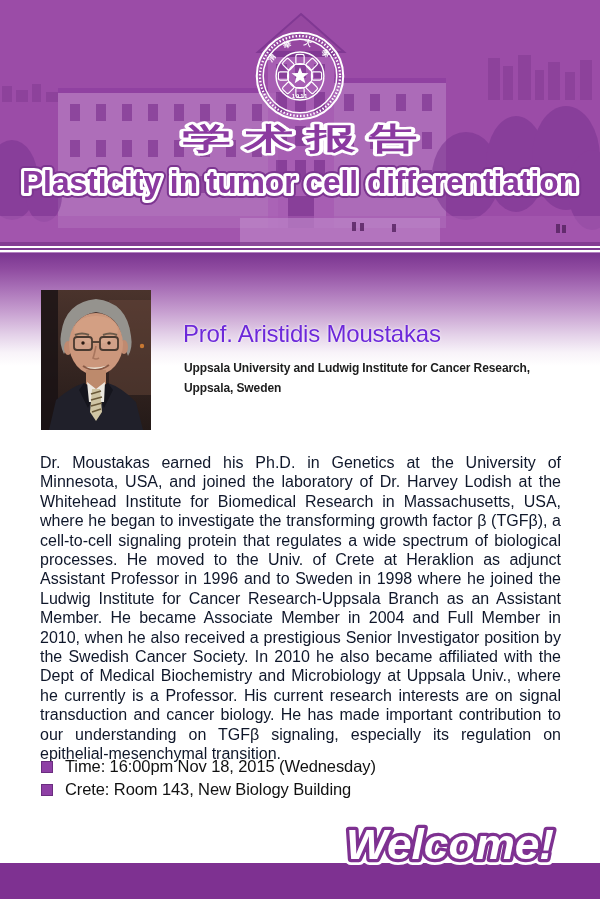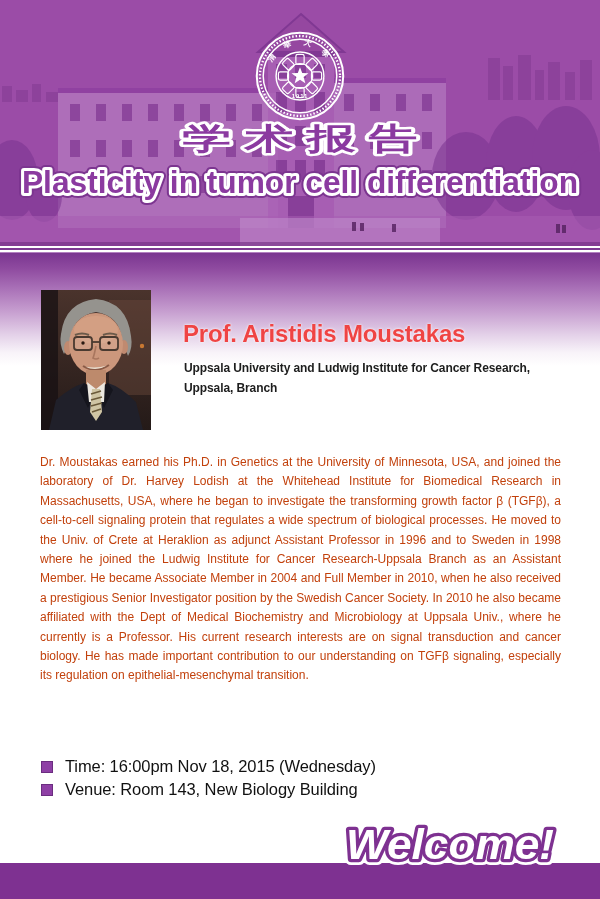--- a/index.html
+++ b/index.html
@@ -23,34 +23,34 @@
   .sep .l4{ height:1px; background:#b27fc0; }
   .grad{
     position:absolute; top:253px; left:0; width:600px; height:113px;
     background:linear-gradient(180deg,#7a3590 0%,#8f4ba0 14%,#aa72b8 32%,
                #c79fd0 52%,#e3d0e8 72%,#f8f3f9 88%,#ffffff 100%);
   }
   
   .photo{ position:absolute; left:41px; top:290px; width:110px; height:140px; overflow:hidden; }
   .photo svg{ display:block; }
   .speaker-name{
-    position:absolute; left:183px; top:320px; font-size:24px; font-weight:bold;
-    color:#ef4444; letter-spacing:-0.2px;
+    position:absolute; left:183px; top:320px; font-size:24px; font-weight:normal;
+    color:#6d28d9; letter-spacing:-0.2px;
     text-shadow:0 0 3px rgba(255,255,255,.85), 0 0 1px rgba(255,255,255,.9);
   }
   .speaker-affil{
     position:absolute; left:184px; top:358px; font-size:12px; font-weight:bold;
     color:#1d1d1d; line-height:20px; letter-spacing:-0.1px;
     text-shadow:0 0 2px rgba(255,255,255,.8);
   }
   .speaker-affil span{ display:block; }
   
   .bio{
     position:absolute; left:40px; top:453px; width:521px;
-    font-size:12px; line-height:19.4px; color:#c2410c; text-align:justify;
+    font-size:16px; line-height:19.4px; color:#0f172a; text-align:justify;
   }
   
   .details{ position:absolute; left:40px; top:757px; list-style:none; }
   .details li{ display:flex; align-items:flex-start; height:23px; }
   .bullet{
     width:12px; height:12px; margin:4px 12px 0 1px; flex:0 0 12px;
     background:#8e3fa5; border:1px solid #6b2d80;
   }
   .detail-text{ font-size:16.5px; color:#111; letter-spacing:-0.1px;text-align:center; }
   
@@ -282,33 +282,33 @@
       <polygon points="46,92 55,99 64,92 63,112 48,112" fill="#ece8e0"></polygon>
       <polygon points="51,99 59,99 61,122 55,131 49,122" fill="#cfc5a4"></polygon>
       <path d="M50,104 L60,101 M50,110 L61,107 M50,116 L61,113 M51,122 L60,119" stroke="#6a5a3a" stroke-width="1.6"></path>
     </svg>
   </div>
 
   <div class="speaker-name">Prof. Aristidis Moustakas</div>
 
   <div class="speaker-affil">
     <span>Uppsala University and Ludwig Institute for Cancer Research,</span>
-    <span>Uppsala, Branch</span>
+    <span>Uppsala, Sweden</span>
   </div>
 
   <p class="bio">Dr. Moustakas earned his Ph.D. in Genetics at the University of Minnesota, USA, and joined the laboratory of Dr. Harvey Lodish at the Whitehead Institute for Biomedical Research in Massachusetts, USA, where he began to investigate the transforming growth factor β (TGFβ), a cell-to-cell signaling protein that regulates a wide spectrum of biological processes. He moved to the Univ. of Crete at Heraklion as adjunct Assistant Professor in 1996 and to Sweden in 1998 where he joined the Ludwig Institute for Cancer Research-Uppsala Branch as an Assistant Member. He became Associate Member in 2004 and Full Member in 2010, when he also received a prestigious Senior Investigator position by the Swedish Cancer Society. In 2010 he also became affiliated with the Dept of Medical Biochemistry and Microbiology at Uppsala Univ., where he currently is a Professor. His current research interests are on signal transduction and cancer biology. He has made important contribution to our understanding on TGFβ signaling, especially its regulation on epithelial-mesenchymal transition.</p>
 
   <ul class="details">
     <li>
       <span class="bullet"></span>
       <span class="detail-text">Time: 16:00pm Nov 18, 2015 (Wednesday)</span>
     </li>
     <li>
       <span class="bullet"></span>
-      <span class="detail-text">Venue: Room 143, New Biology Building</span>
+      <span class="detail-text">Crete: Room 143, New Biology Building</span>
     </li>
   </ul>
 
   <div class="band"></div>
 
   <svg class="welcome" viewBox="0 0 240 64">
     <text x="120" y="47" text-anchor="middle" font-size="43" font-weight="bold" font-style="italic" textLength="208" lengthAdjust="spacingAndGlyphs" fill="none" stroke="#ffffff" stroke-width="12" stroke-linejoin="round">Welcome!</text>
     <text x="120" y="47" text-anchor="middle" font-size="43" font-weight="bold" font-style="italic" textLength="208" lengthAdjust="spacingAndGlyphs" fill="none" stroke="#7e3191" stroke-width="6.5" stroke-linejoin="round">Welcome!</text>
     <text x="120" y="47" text-anchor="middle" font-size="43" font-weight="bold" font-style="italic" textLength="208" lengthAdjust="spacingAndGlyphs" fill="#ffffff">Welcome!</text>
   </svg>

